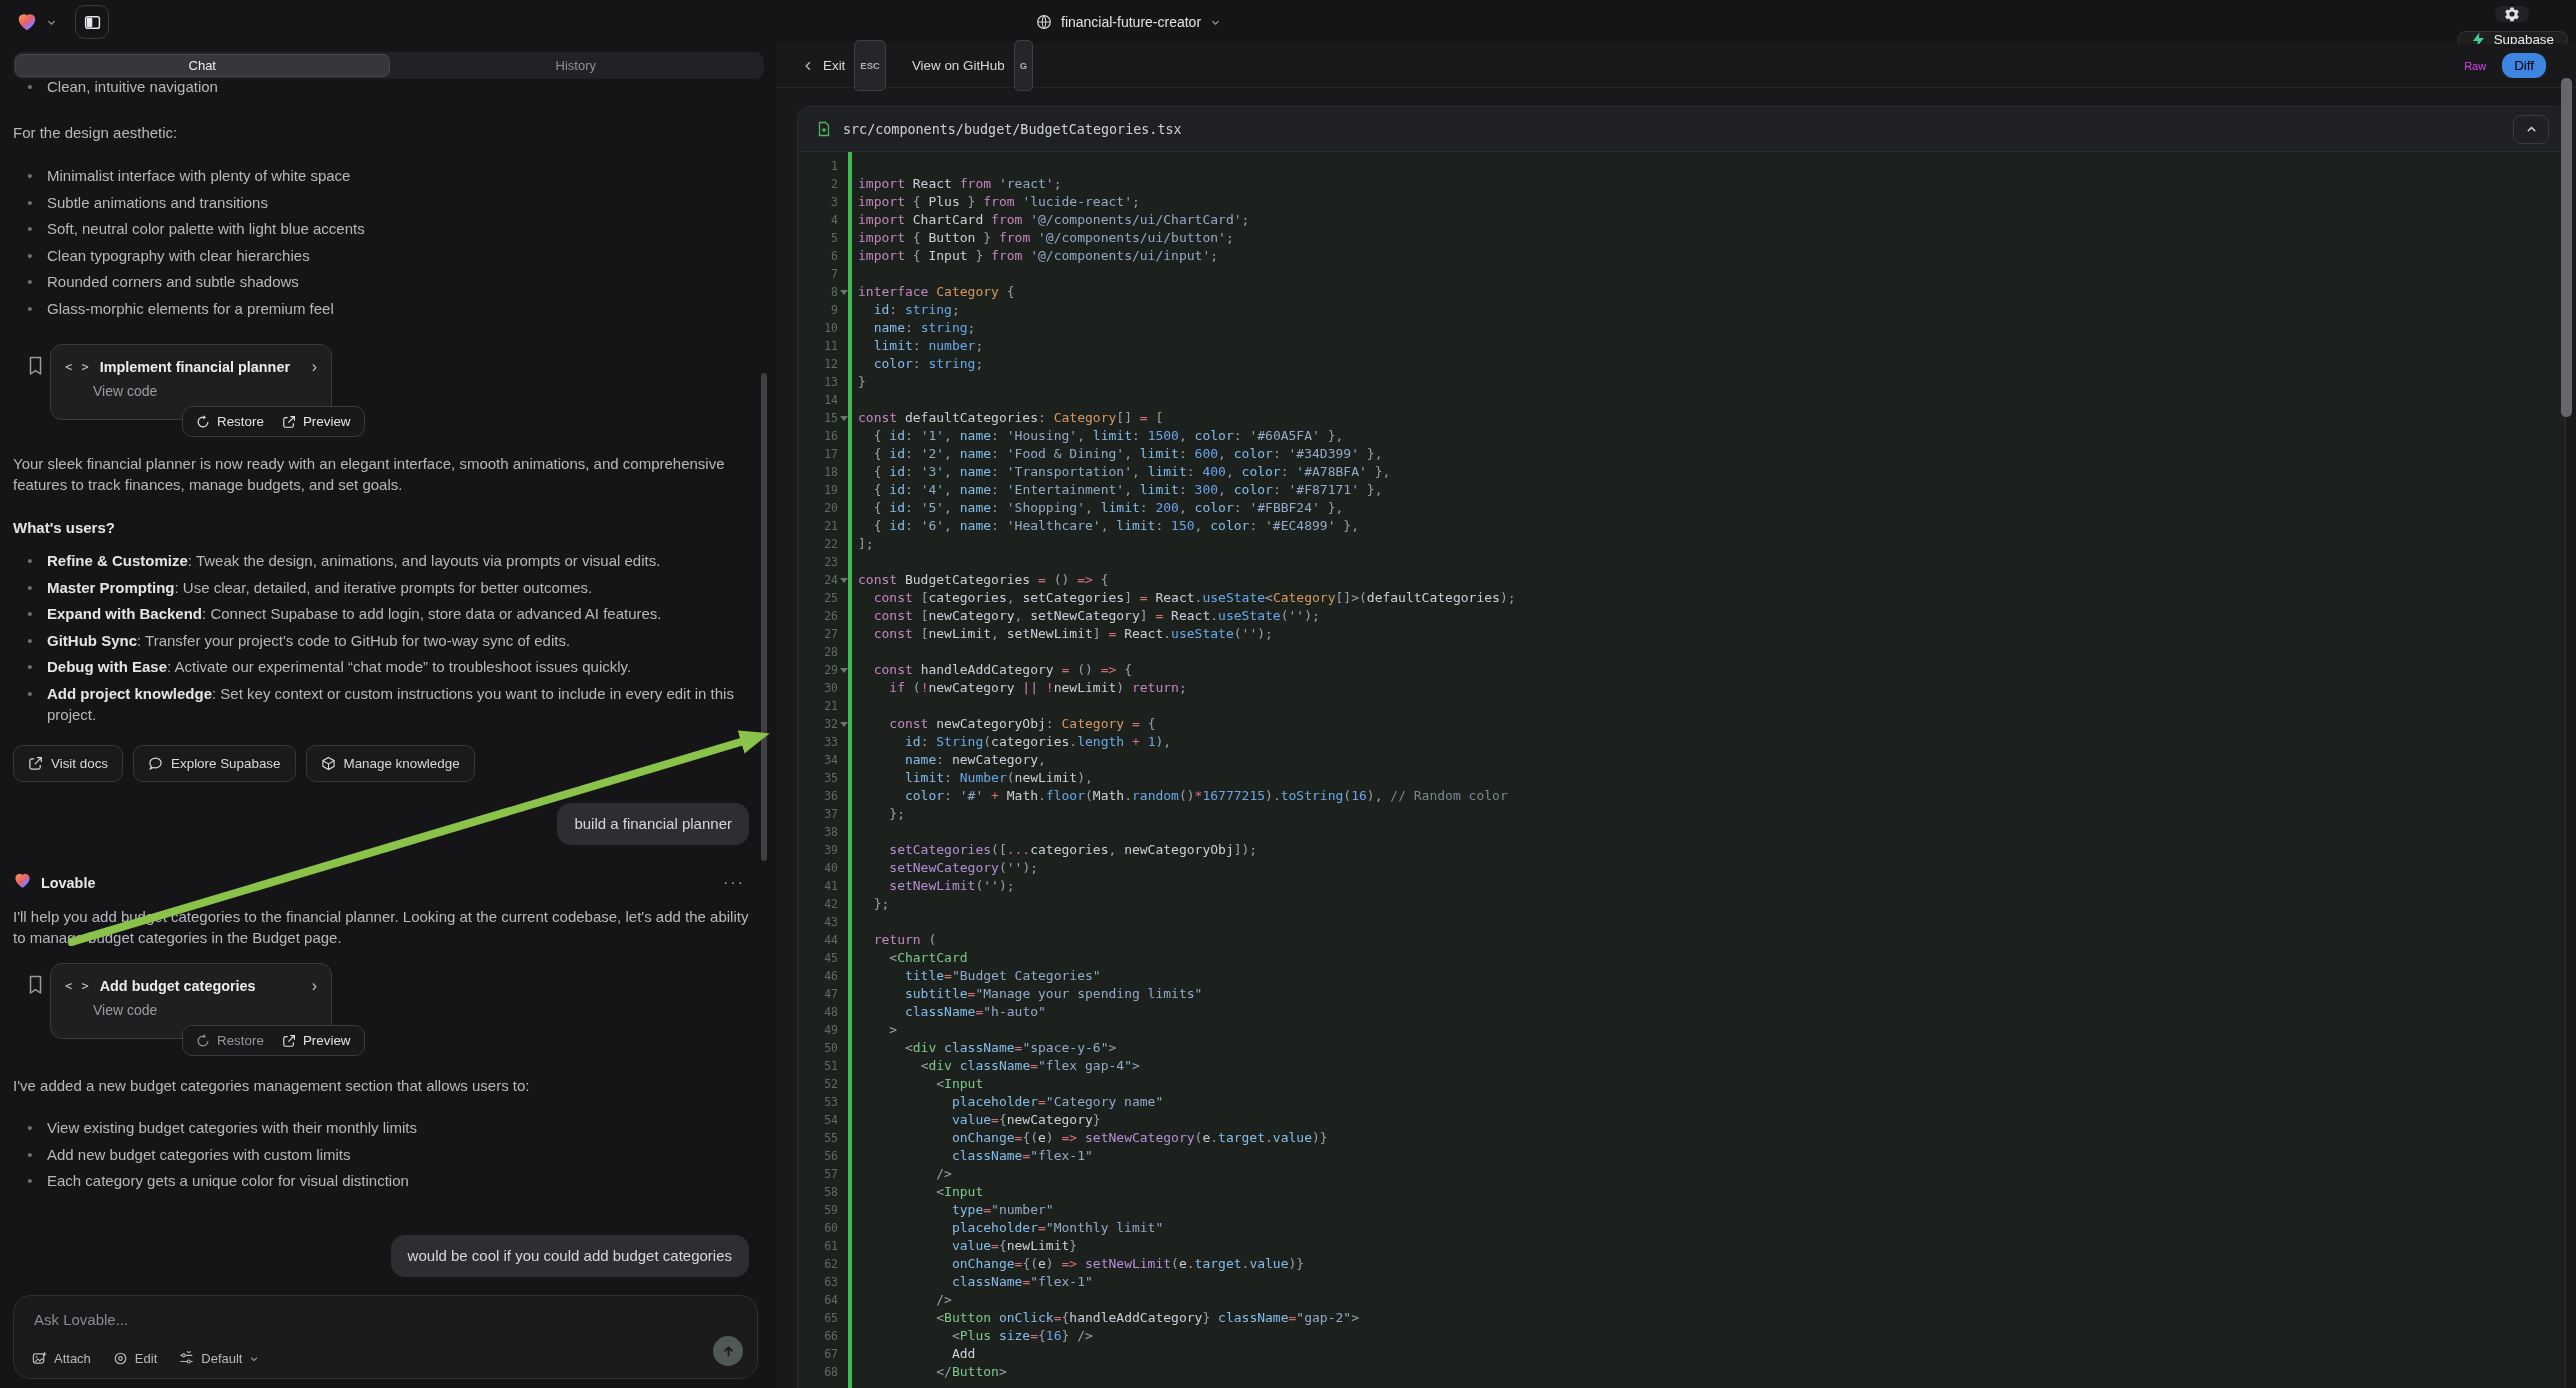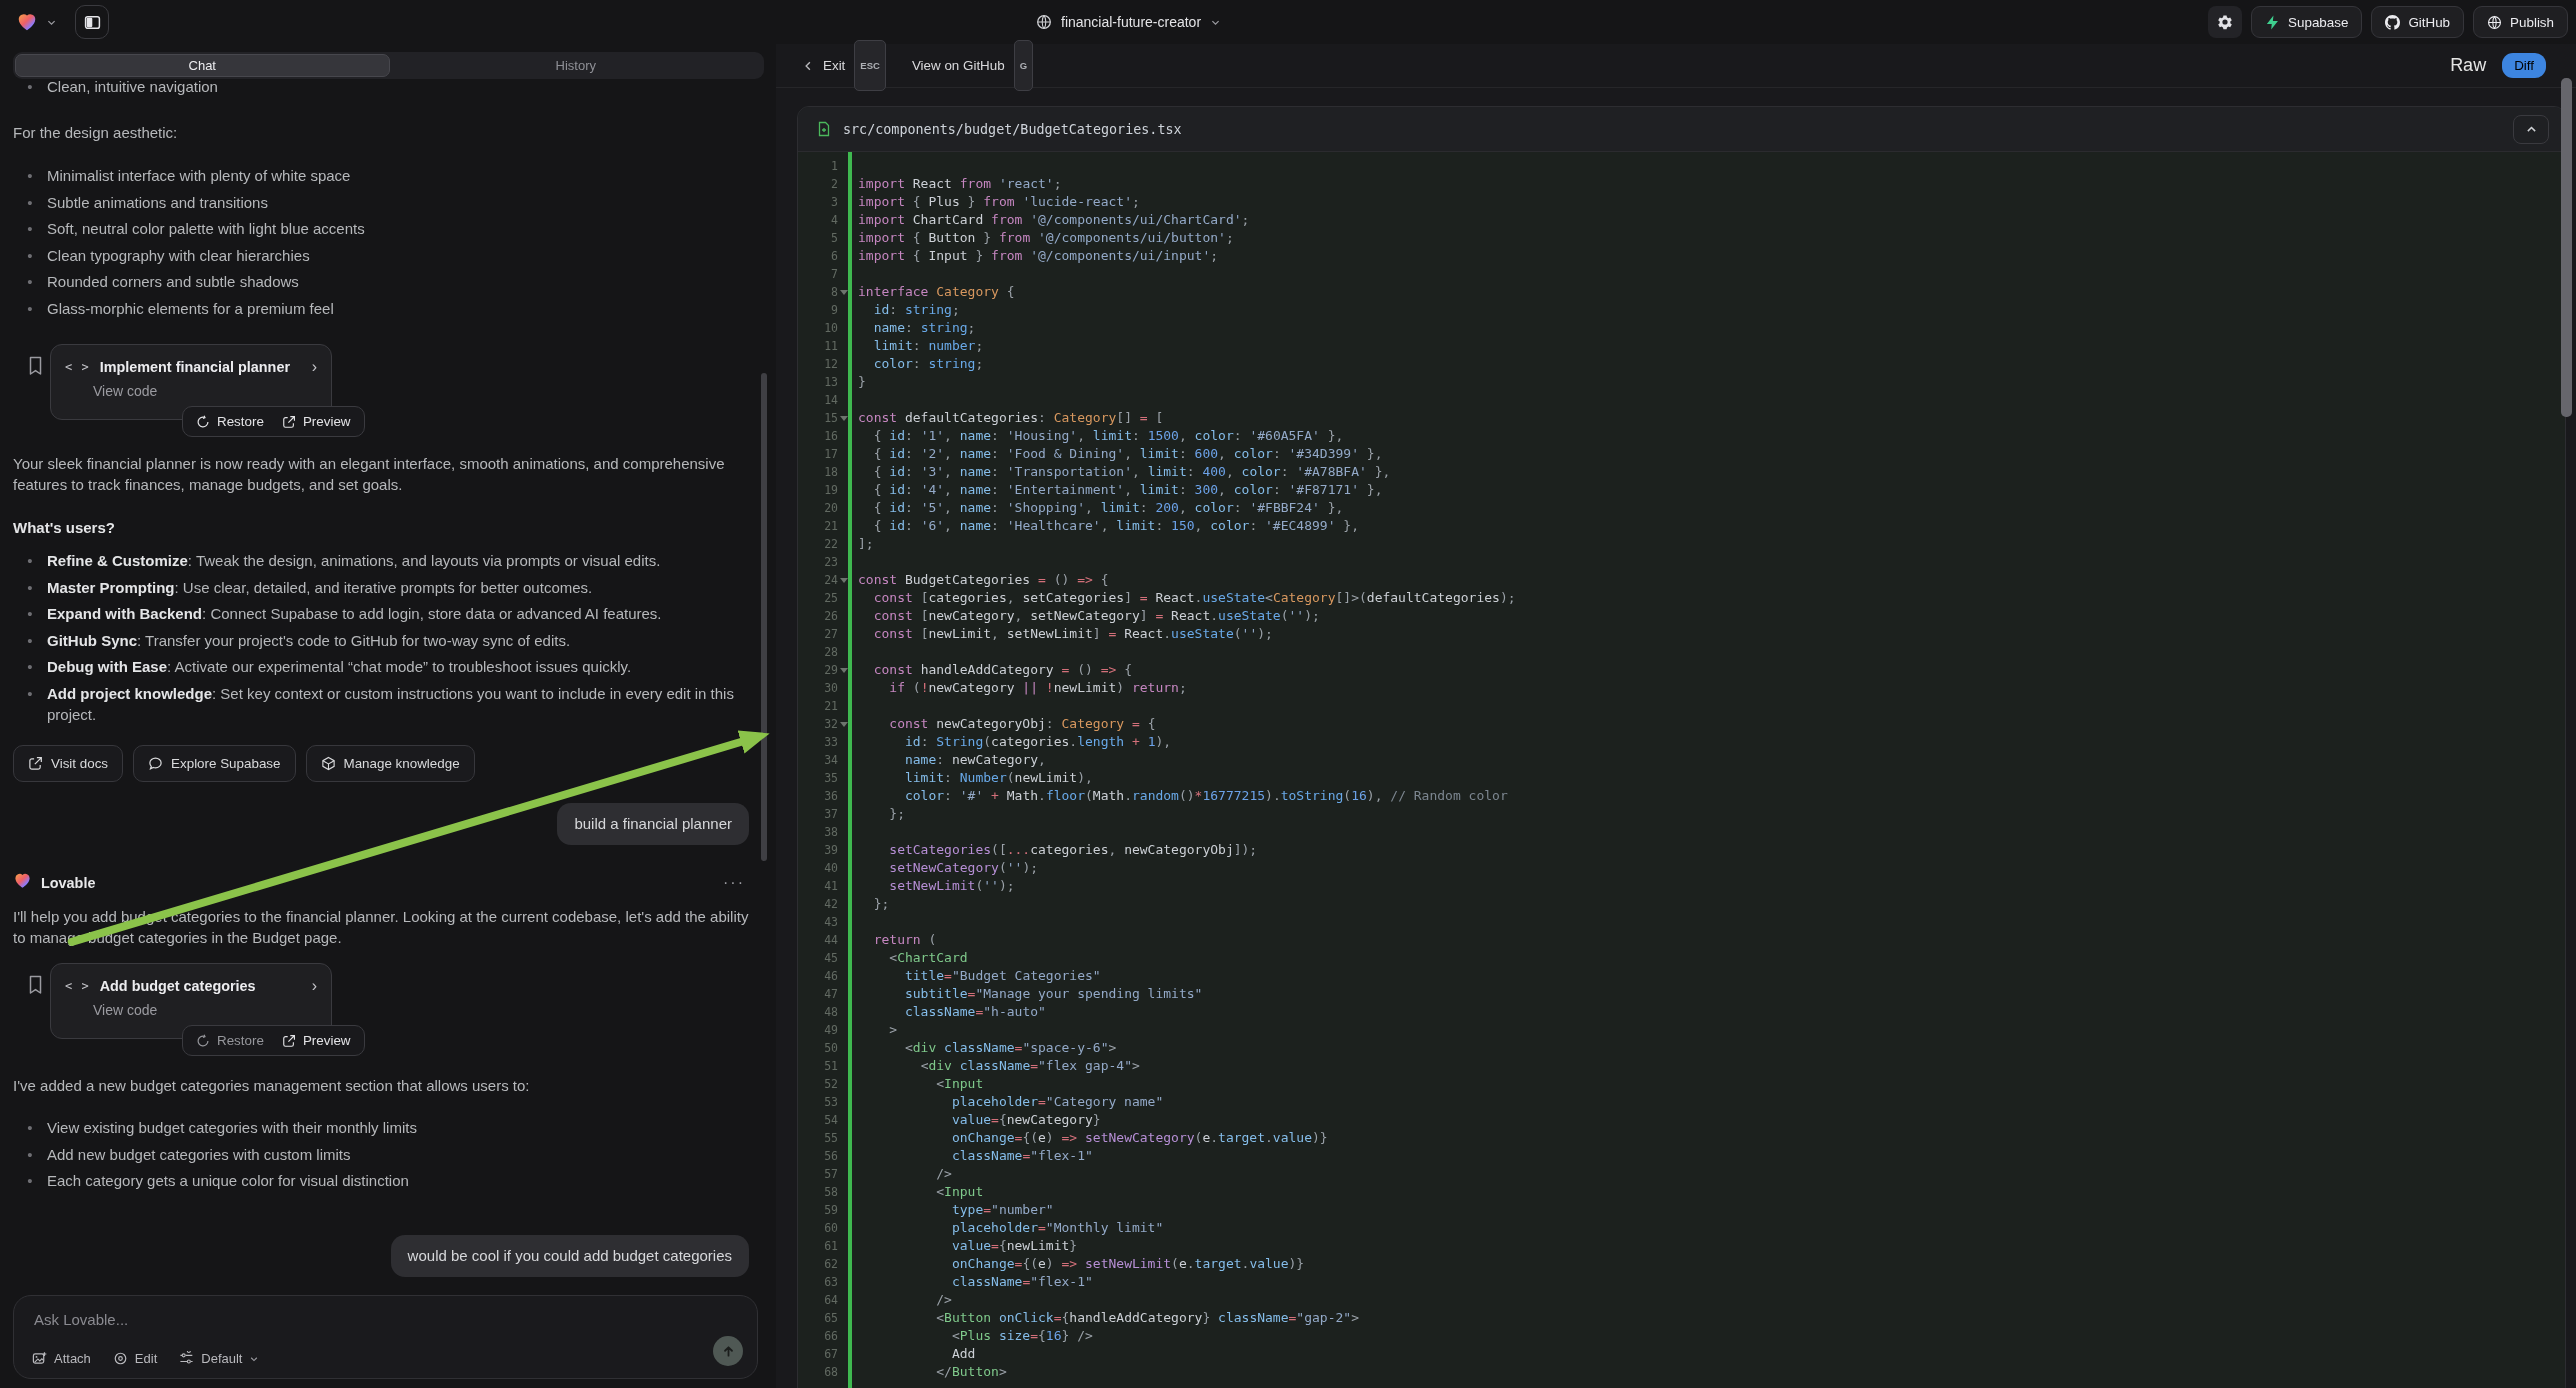--- a/index.html
+++ b/index.html
@@ -7,21 +7,21 @@
   .app { position:relative; width:2576px; height:1388px; background:#151517;
          font-family:"Liberation Sans",sans-serif; overflow:hidden; color:#c9c9cd; }
 
   
   .topbar { position:absolute; left:0; top:0; width:2576px; height:44px; display:flex; align-items:center; }
   .tb-left { position:absolute; left:16px; top:0; height:44px; display:flex; align-items:center; gap:8px; }
   .logo-heart { width:22px; height:22px; }
   .panel-btn { width:34px; height:34px; border:1px solid #3a3a3f; border-radius:10px; display:flex; align-items:center; justify-content:center; margin-left:10px; cursor:pointer; }
   .tb-center { position:absolute; left:1036px; top:0; height:44px; display:flex; align-items:center; gap:9px; }
   .tb-center .proj { font-size:14px; color:#e4e4e7; }
-  .tb-right { position:absolute; right:8px; top:6px; height:32px; display:flex; align-items:center; gap:9px; }
+  .tb-right { position:absolute; right:8px; top:6px; height:32px; display:flex; align-items:center; gap:9px;flex-direction:column; }
   .icon-btn { width:34px; height:32px; background:#232327; border-radius:8px; display:flex; align-items:center; justify-content:center; cursor:pointer; }
   .tb-btn { height:32px; display:flex; align-items:center; gap:8px; padding:0 13px; background:#1f1f22; border:1px solid #35353a; border-radius:9px; font-size:13.4px; color:#ececf0; cursor:pointer; }
 
   
   .chat { position:absolute; left:0; top:44px; width:776px; height:1344px; background:#151517; }
   .tabs { position:absolute; left:13px; top:8px; width:751px; height:27px; background:#222226; border-radius:9px; display:flex; padding:2px; }
   .tab { flex:1; display:flex; align-items:center; justify-content:center; font-size:13px; color:#8f9096; border-radius:7px; cursor:pointer; }
   .tab.active { background:#36363b; color:#ededf0; border:1px solid #47474d; }
 
   .chat-scroll { position:absolute; left:0; top:26px; width:776px; height:1225px; overflow:hidden; }
@@ -66,21 +66,21 @@
               background:#4f5854; display:flex; align-items:center; justify-content:center; cursor:pointer; }
 
   
   .codepanel { position:absolute; left:776px; top:44px; width:1800px; height:1344px; background:#19191c; }
   .code-toolbar { position:absolute; left:0; top:0; width:1800px; height:44px; display:flex; align-items:center;
                   padding:0 30px 0 26px; border-bottom:1px solid #262629; }
   .ct-item { display:flex; align-items:center; gap:9px; font-size:13.4px; color:#d9d9dc; cursor:pointer; }
   .kbd { background:#26262a; border:1px solid #3e3e44; border-radius:5px; font-size:9.5px; color:#aeb0b5;
          padding:20px 5px; line-height:1; font-weight:700; }
   .ct-right { margin-left:auto; display:flex; align-items:center; gap:6px; }
-  .raw-btn { font-size:18px; color:#e5e5e5; padding:5px 10px; cursor:pointer; }
+  .raw-btn { font-size:11px; color:#d946ef; padding:5px 10px; cursor:pointer; }
   .diff-btn { font-size:13.4px; color:#000000; background:#3d85e0; border-radius:11px; padding:5px 12px; cursor:pointer; }
 
   .code-card { position:absolute; left:21px; top:62px; width:2546px; max-width:1769px; height:1347px;
                border:1px solid #2d2d31; border-radius:12px 12px 0 0; overflow:hidden; background:#1c211e; }
   .file-header { height:45px; background:#1f2023; border-bottom:1px solid #2b2b2f; display:flex; align-items:center; padding:0 16px 0 18px; }
   .file-path { margin-left:11px; font-family:"DejaVu Sans Mono",monospace; font-size:13.4px; color:#ced3da; }
   .collapse-btn { margin-left:auto; width:36px; height:29px; border:1px solid #3a3a3f; border-radius:8px;
                   display:flex; align-items:center; justify-content:center; cursor:pointer; }
   .code-body { position:relative; padding-top:5px; font-family:"DejaVu Sans Mono",monospace; font-size:13px; }
   .diffbar { position:absolute; left:50px; top:0; width:3.5px; height:1238px; background:#3fb950; }

